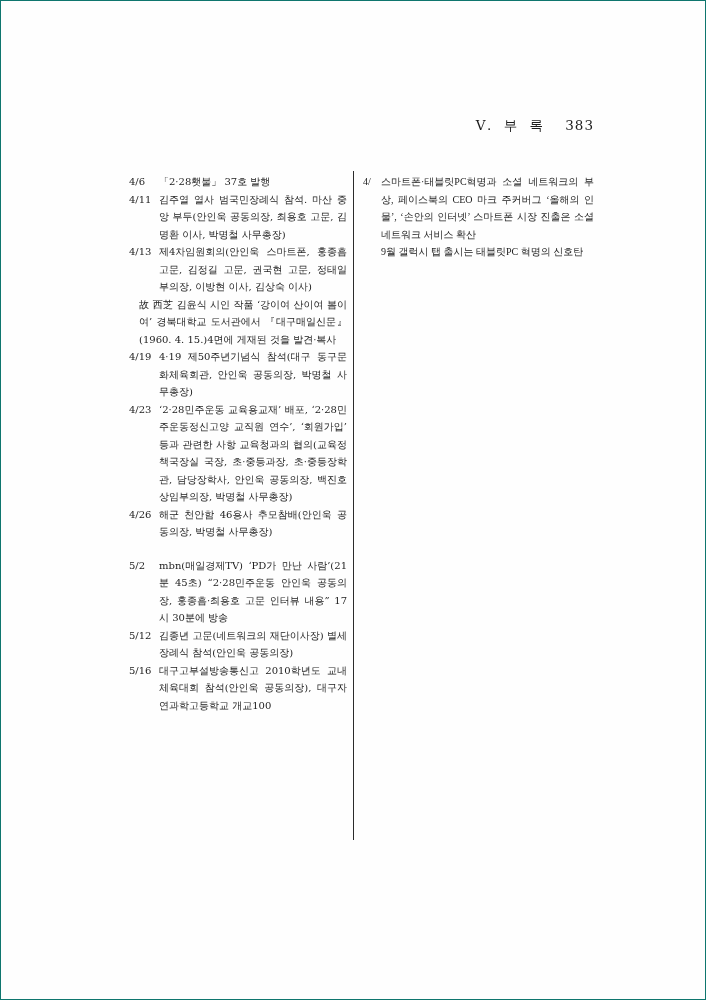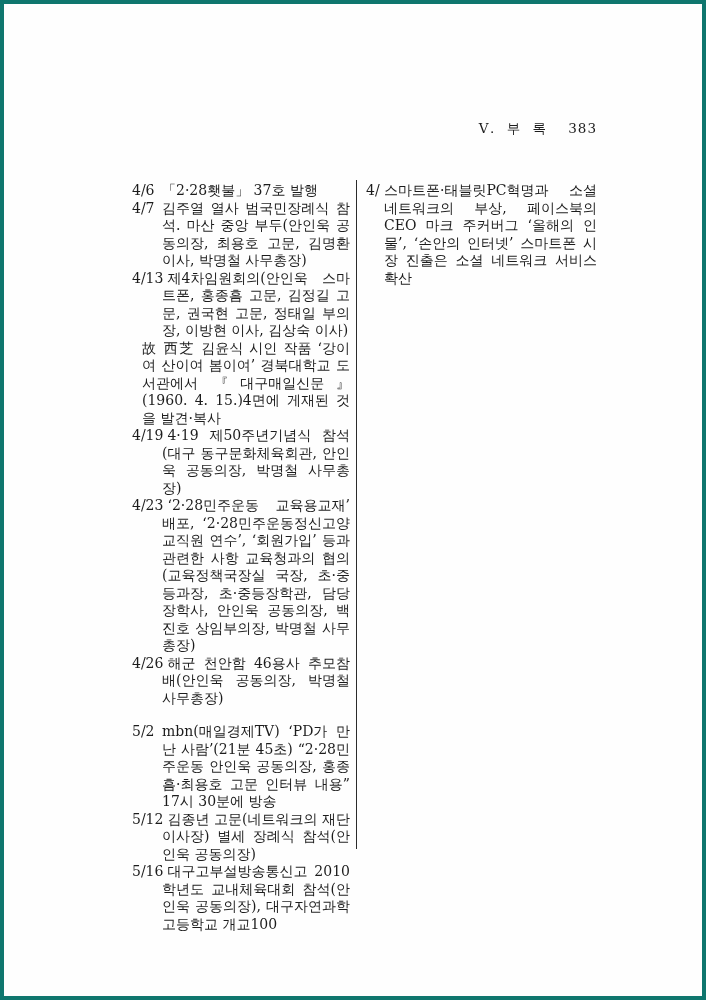--- a/index.html
+++ b/index.html
@@ -6,53 +6,53 @@
   .page {
     width: 706px;
     height: 1000px;
     position: relative;
     margin: 0 auto;
     background: #fefefe;
     color: #1c1c1c;
     font-family: "DejaVu Serif", "Liberation Serif", serif;
     overflow: hidden;
     box-sizing: border-box;
-    border: 4px solid #0f766e;
+    border: 1px solid #0f766e;
   }
   .running-head {
     position: absolute;
     top: 115px;
     left: 128px;
     width: 465px;
     text-align: right;
     font-size: 13.5px;
     line-height: 18px;
     white-space: nowrap;
   }
   .section-title { letter-spacing: 4px; }
   .page-number { margin-left: 14px; letter-spacing: 1px; }
   .content {
     position: absolute;
-    top: 178px;
+    top: 172px;
     left: 128px;
     width: 465px;
     display: flex;
-    font-size: 14px;
+    font-size: 10px;
     line-height: 17.5px;
   }
   .col { text-align: justify; }
   .col-left { width: 218px; flex-shrink: 0; }
   .divider {
     width: 1px;
     height: 669px;
     background: #2b2b2b;
     margin: -2px 9px 0 6px;
     flex-shrink: 0;
   }
-  .col-right { flex: 1; min-width: 0; }
+  .col-right { flex: 1; min-width: 0; font-family: Liberation Serif, serif; }
   .entry { padding-left: 30px; }
   .entry .date {
     display: inline-block;
     min-width: 26px;
     padding-right: 4px;
     margin-left: -30px;
     white-space: nowrap;
   }
   .col-right .entry { padding-left: 18px; }
   .col-right .entry .date {
@@ -70,29 +70,30 @@
 <div class="page">
 
   <div class="running-head">
     <span class="section-title">V. 부 록</span>
     <span class="page-number">383</span>
   </div>
 
   <div class="content">
     <div class="col col-left" id="left-col">
         <div class="entry"><span class="date">4/6</span><span class="text">「2·28횃불」 37호 발행</span></div>
-        <div class="entry"><span class="date">4/7</span><span class="text">김주열 열사 범국민장례식 참석. 마산 중앙 부두(안인욱 공동의장, 최용호 고문, 김명환 이사, 박명철 사무총장)</span></div>
+        <div class="entry"><span class="date">4/11</span><span class="text">김주열 열사 범국민장례식 참석. 마산 중앙 부두(안인욱 공동의장, 최용호 고문, 김명환 이사, 박명철 사무총장)</span></div>
         <div class="entry"><span class="date">4/13</span><span class="text">제4차임원회의(안인욱 스마트폰, 홍종흠 고문, 김정길 고문, 권국현 고문, 정태일 부의장, 이방현 이사, 김상숙 이사)</span></div>
         <div class="entry no-date"><span class="text">故 西芝 김윤식 시인 작품 ‘강이여 산이여 봄이여’ 경북대학교 도서관에서 『대구매일신문』(1960. 4. 15.)4면에 게재된 것을 발견·복사</span></div>
         <div class="entry"><span class="date">4/19</span><span class="text">4·19 제50주년기념식 참석(대구 동구문화체육회관, 안인욱 공동의장, 박명철 사무총장)</span></div>
         <div class="entry"><span class="date">4/23</span><span class="text">‘2·28민주운동 교육용교재’ 배포, ‘2·28민주운동정신고양 교직원 연수’, ‘회원가입’ 등과 관련한 사항 교육청과의 협의(교육정책국장실 국장, 초·중등과장, 초·중등장학관, 담당장학사, 안인욱 공동의장, 백진호 상임부의장, 박명철 사무총장)</span></div>
         <div class="entry"><span class="date">4/26</span><span class="text">해군 천안함 46용사 추모참배(안인욱 공동의장, 박명철 사무총장)</span></div>
         <div class="entry gap-before"><span class="date">5/2</span><span class="text">mbn(매일경제TV) ‘PD가 만난 사람’(21분 45초) “2·28민주운동 안인욱 공동의장, 홍종흠·최용호 고문 인터뷰 내용” 17시 30분에 방송</span></div>
         <div class="entry"><span class="date">5/12</span><span class="text">김종년 고문(네트워크의 재단이사장) 별세 장례식 참석(안인욱 공동의장)</span></div>
         <div class="entry"><span class="date">5/16</span><span class="text">대구고부설방송통신고 2010학년도 교내체육대회 참석(안인욱 공동의장), 대구자연과학고등학교 개교100</span></div>
       </div>
     <div class="divider"></div>
     <div class="col col-right" id="right-col">
         <div class="entry"><span class="date">4/</span><span class="text">스마트폰·태블릿PC혁명과 소셜 네트워크의 부상, 페이스북의 CEO 마크 주커버그 ‘올해의 인물’, ‘손안의 인터넷’ 스마트폰 시장 진출은 소셜 네트워크 서비스 확산</span></div>
+        <div class="entry no-date"><span class="text">9월 갤럭시 탭 출시는 태블릿PC 혁명의 신호탄</span></div>
       </div>
   </div>
 
 </div>
 
 </body></html>

